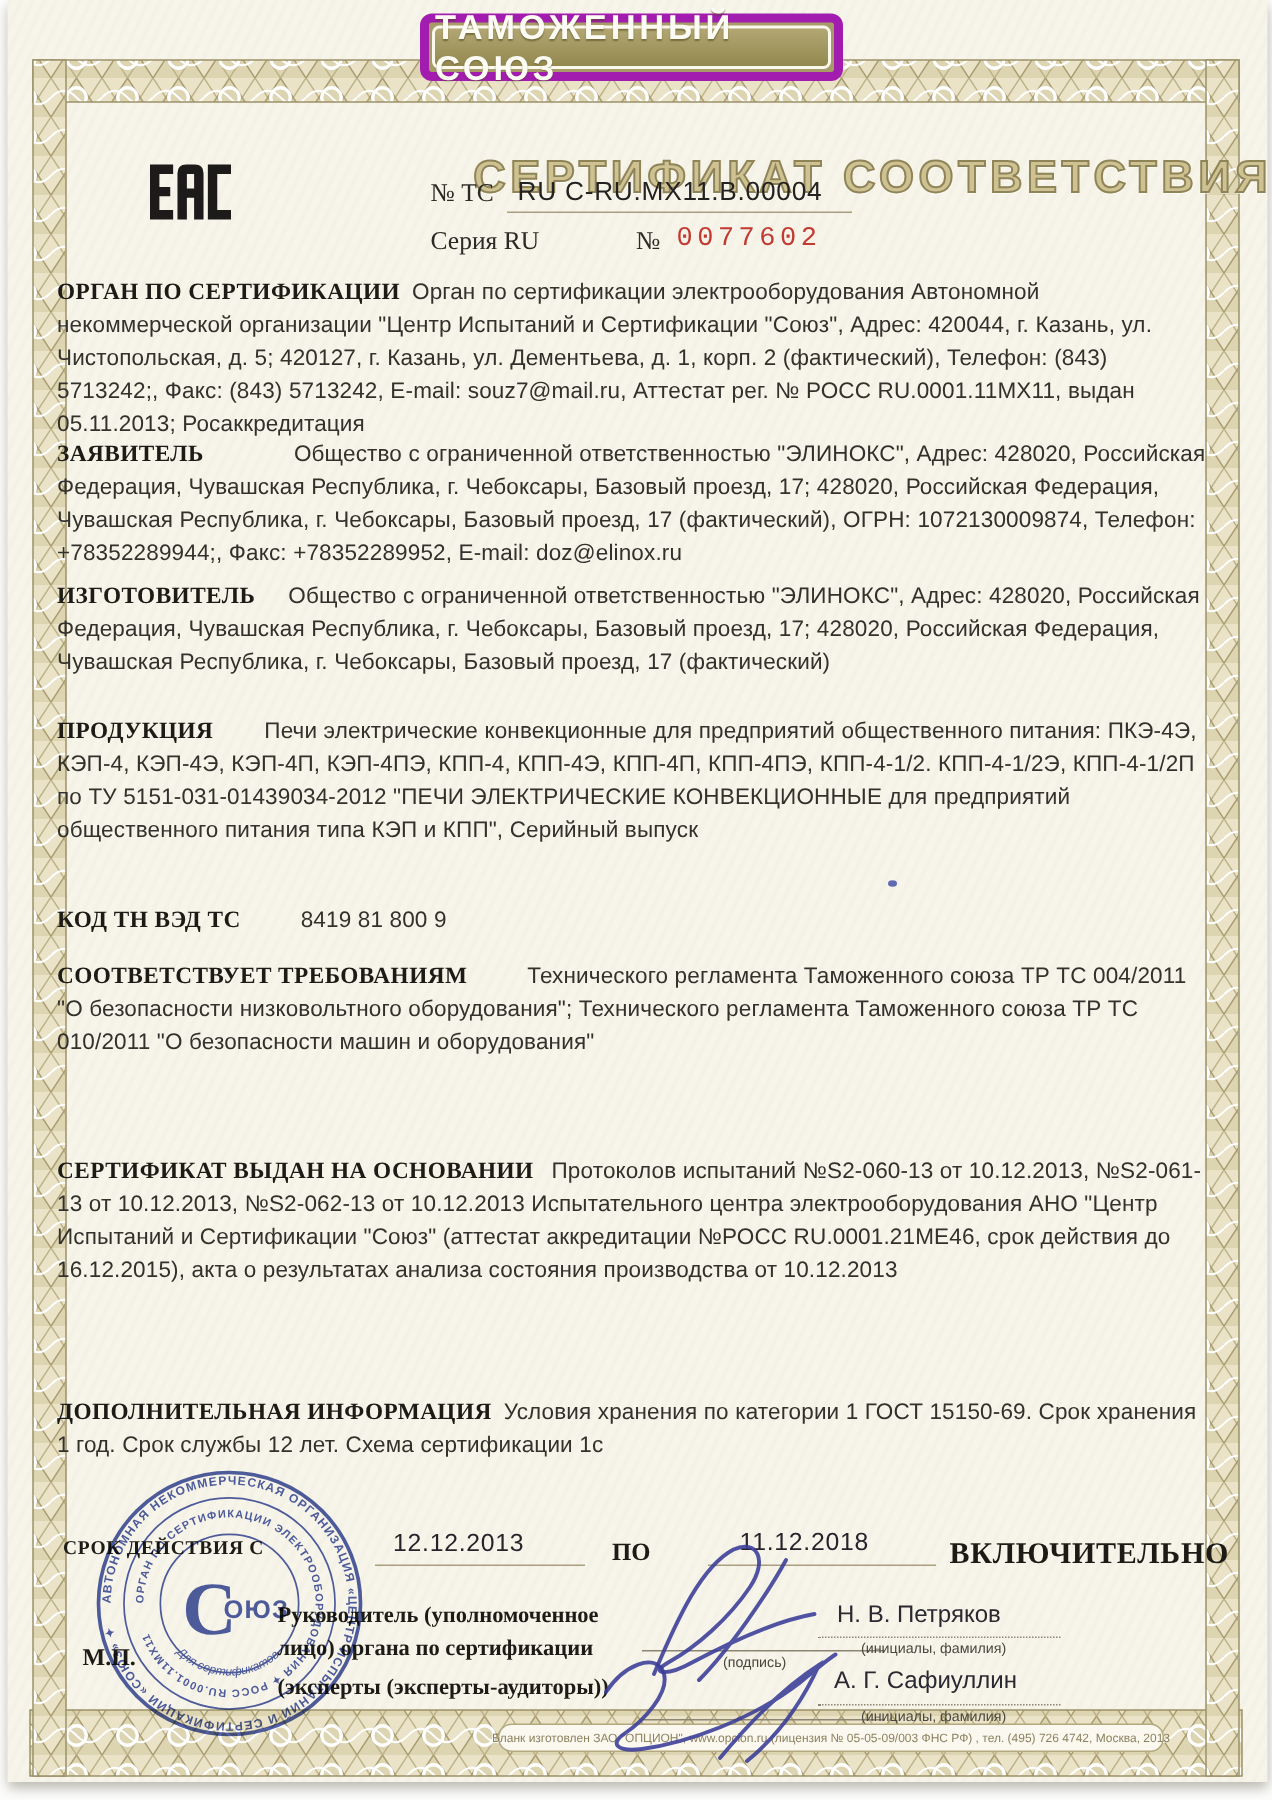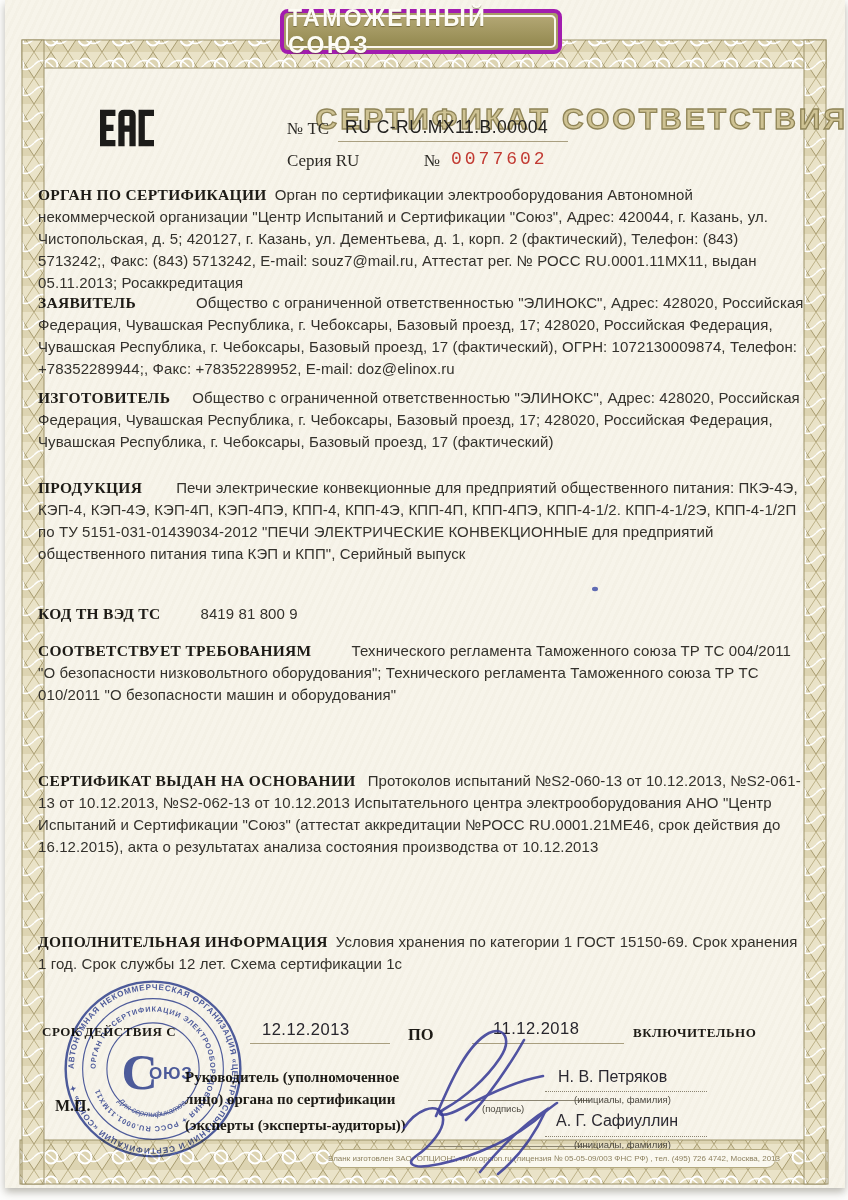--- a/index.html
+++ b/index.html
@@ -7,21 +7,21 @@
         font-family:"Liberation Sans",sans-serif;}
   .paper{position:absolute;left:5px;top:0;width:840px;height:1188px;background:#f7f4ea;
          box-shadow:0 4px 8px rgba(60,55,35,.35);}
   .paper::after{content:"";position:absolute;inset:0;
      background:repeating-linear-gradient(115deg,rgba(170,160,120,.035) 0 3px,rgba(255,255,255,0) 3px 7px);}
   .frame{position:absolute;left:0;top:0;z-index:1;}
   .content{position:absolute;inset:0;z-index:2;}
   .overlay{position:absolute;inset:0;z-index:4;pointer-events:none;}
 
   
-  .banner{position:absolute;left:280px;top:9px;width:282px;height:45px;border:4px solid #a21caf;
+  .banner{position:absolute;left:280px;top:9px;width:282px;height:45px;border:6px solid #a21caf;
           border-radius:8px;background:#a79c68;padding:2px;box-sizing:border-box;z-index:3;}
   .banner-in{width:100%;height:100%;border:2px solid #fbf8ee;border-radius:5px;box-sizing:border-box;
           background:linear-gradient(#b2a673,#93894f);display:flex;align-items:center;justify-content:center;}
   .banner-in span{font-weight:bold;font-size:23px;letter-spacing:2.5px;color:#fdfcf4;
           text-shadow:0 1px 1px rgba(80,70,30,.55);}
   .cert-title{position:absolute;left:0;top:70px;width:100%;text-align:right;
           font-weight:bold;font-size:30px;letter-spacing:3px;color:#cec293;
           -webkit-text-stroke:1.3px #8f8457;text-shadow:0 1px 0 rgba(255,255,255,.6);margin-top:32px;}
   .eac{position:absolute;left:100px;top:99px;}
   .no-ts-label{position:absolute;left:287px;top:119px;font-family:"Liberation Serif",serif;font-size:17px;color:#2c2a25;text-align:right;}
@@ -37,21 +37,21 @@
        letter-spacing:.1px;}
   .sec b{font-family:"Liberation Serif",serif;font-size:15.5px;color:#1d1b16;letter-spacing:.3px;}
   .g8 b{margin-right:8px;} .g22 b{margin-right:22px;} .g34 b{margin-right:34px;}
   .g40 b{margin-right:40px;} .g60 b{margin-right:60px;} .g12 b{margin-right:12px;}
 
   
   .serif-b{font-family:"Liberation Serif",serif;font-weight:bold;color:#1d1b16;}
   .validity-label{position:absolute;left:42px;top:1024px;font-size:13px;letter-spacing:.5px;}
   .date{position:absolute;font-size:16.5px;color:#26242b;letter-spacing:.5px;}
   .po{position:absolute;left:408px;top:1025px;font-size:16.5px;}
-  .incl{position:absolute;left:633px;top:1025px;font-size:13px;letter-spacing:.5px;}
+  .incl{position:absolute;left:633px;top:1025px;font-size:20px;letter-spacing:.5px;}
   .mp{position:absolute;left:55px;top:1097px;font-size:16px;}
   .role{position:absolute;left:185px;font-size:15px;line-height:22px;}
   .sig-caption{position:absolute;font-size:9.5px;color:#4a473f;}
   .name{position:absolute;font-size:16px;color:#2a2830;}
   .dotline{position:absolute;border-top:1px dotted #8b8572;height:0;}
   .solidline{position:absolute;border-top:1px solid #8b8572;height:0;}
   .fineprint{position:absolute;left:332px;top:1149px;width:442px;height:17px;border-radius:9px;
       background:#faf8ef;border:1px solid #b3a87e;z-index:3;
       font-size:8px;color:#8d8260;display:flex;align-items:center;justify-content:center;white-space:nowrap;}
   .stamp{position:absolute;left:60px;top:976px;z-index:4;mix-blend-mode:multiply;opacity:.9;}

